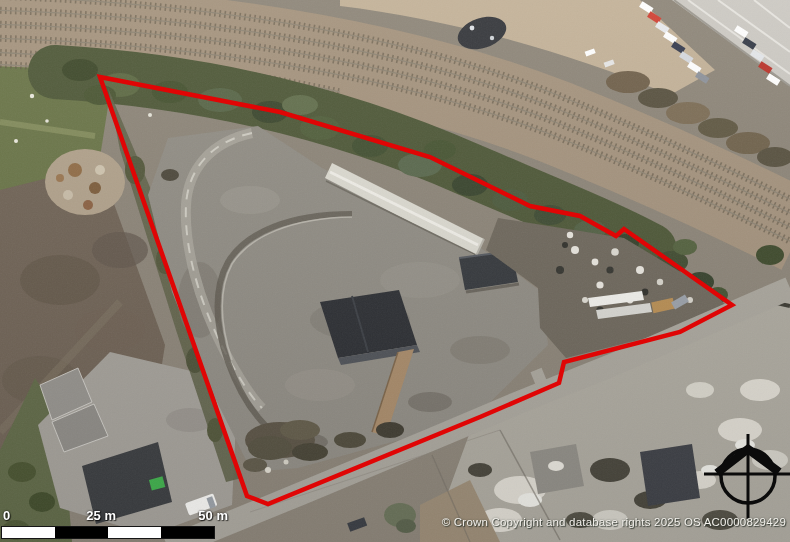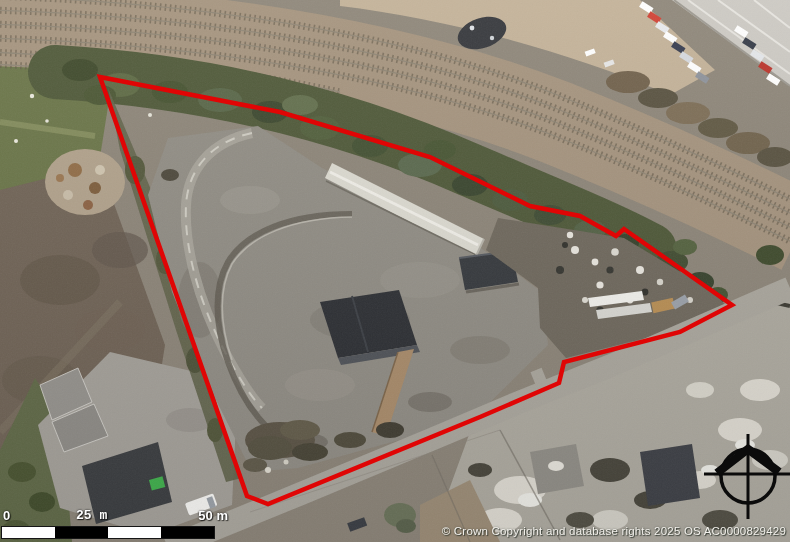--- a/index.html
+++ b/index.html
@@ -2,21 +2,21 @@
 <html><head>
 <meta charset="utf-8">
 <style>
   html,body{margin:0;padding:0;background:#222;}
   #stage{position:relative;width:790px;height:542px;overflow:hidden;
          font-family:"Liberation Sans", sans-serif;background:#8b8376;}
   #scene{position:absolute;left:0;top:0;}
   .map-label{position:absolute;color:#ffffff;font-size:13px;font-weight:bold;
              text-shadow:0 0 2px rgba(0,0,0,.95),1px 1px 1px rgba(0,0,0,.65);
              line-height:14px;white-space:nowrap;}
-  .copyright{position:absolute;right:4px;bottom:5px;color:#f3f1ec;font-size:11.5px;
+  .copyright{position:absolute;right:4px;bottom:14px;color:#f3f1ec;font-size:11.5px;
              letter-spacing:.2px;
              text-shadow:1px 1px 1px rgba(45,52,44,.9),0 0 2px rgba(45,52,44,.6);}
 </style>
 </head>
 <body>
 
 <div id="stage">
 <svg id="scene" width="790" height="542" viewBox="0 0 790 542">
   <defs>
     <filter id="grain" x="0" y="0" width="100%" height="100%">
@@ -297,16 +297,16 @@
 
   <g fill="none" stroke="#0b0b0b">
     <circle cx="748" cy="476" r="27" stroke-width="3.5"></circle>
     <path d="M 748,434 L 748,519" stroke-width="3"></path>
     <path d="M 704,474 L 790,474" stroke-width="3"></path>
     <path d="M 717,473 L 748,449 L 779,472" stroke-width="8.5"></path>
   </g>
 </svg>
 
 <div class="map-label" style="left:3px;top:509px;">0</div>
-<div class="map-label" style="left:76px;top:509px;width:48px;text-align:left;font-family:Liberation Mono, monospace;">25 m</div>
+<div class="map-label" style="left:68px;top:509px;width:48px;text-align:right;">25 m</div>
 <div class="map-label" style="left:178px;top:509px;width:50px;text-align:right;">50 m</div>
 <div class="copyright">© Crown Copyright and database rights 2025 OS AC0000829429</div>
 </div>
 
 </body></html>

